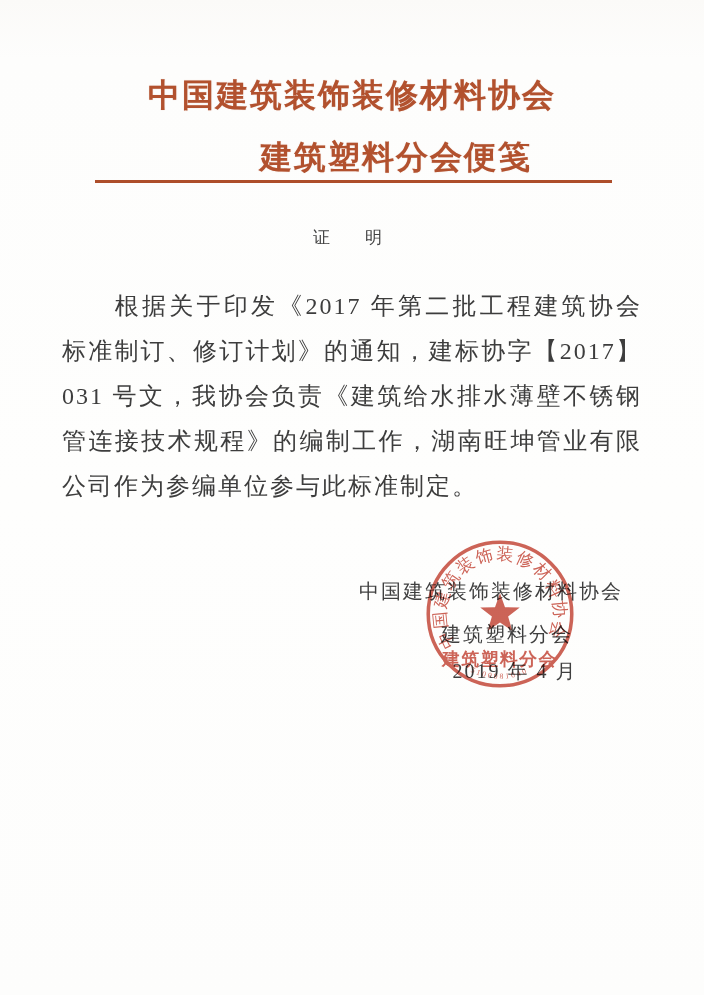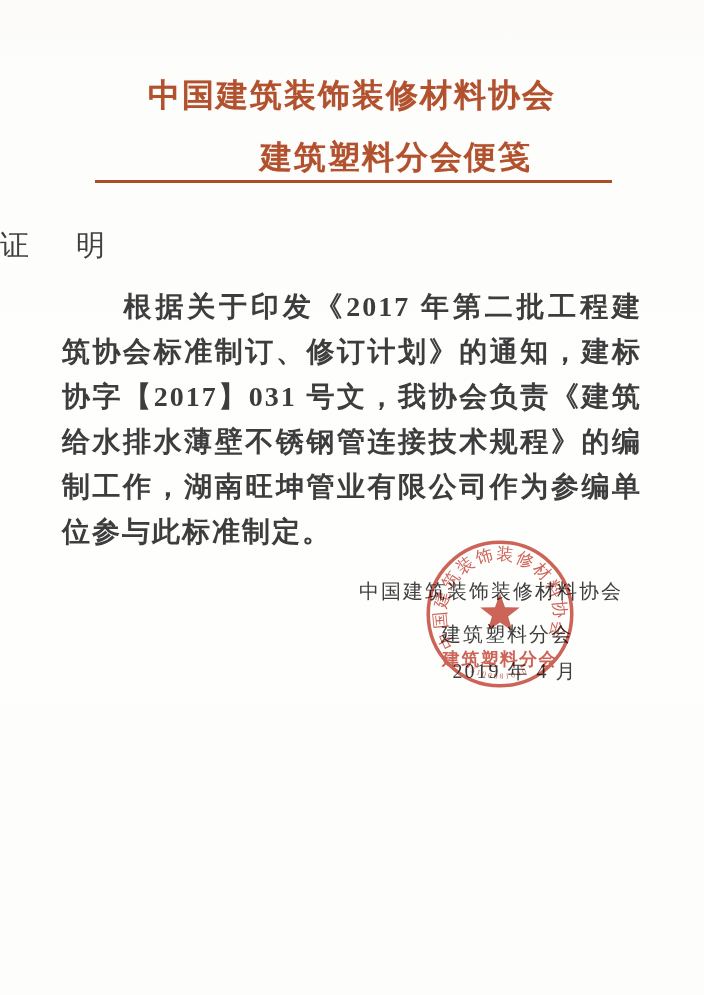--- a/index.html
+++ b/index.html
@@ -33,38 +33,38 @@
     position: absolute;
     left: 95px; top: 180px;
     width: 517px; height: 3px;
     background: #ad4e2b;
     border-bottom: 1px solid rgba(173,78,43,0.45);
   }
   
   .doc-heading {
     position: absolute;
     left: 0; top: 226px; width: 704px;
+    text-align: center;
     color: #414141;
-    font-size: 29px;
+    font-size: 17px;
     letter-spacing: 9px;
     font-weight: 400;
   }
   
   .doc-body {
     position: absolute;
     left: 62px; top: 284px;
     width: 580px;
     color: #3d3d3d;
-    font-size: 28px;
+    font-size: 24px;
     line-height: 45px;
     letter-spacing: 2px;
     text-align: justify;
     text-justify: inter-character;
     text-indent: 2.2em;
-    font-weight: bold;
   }
   
   .sig-line {
     position: absolute;
     width: 340px;
     text-align: center;
     color: #3f3f3f;
     font-size: 20px;
     letter-spacing: 2px;
     white-space: nowrap;

